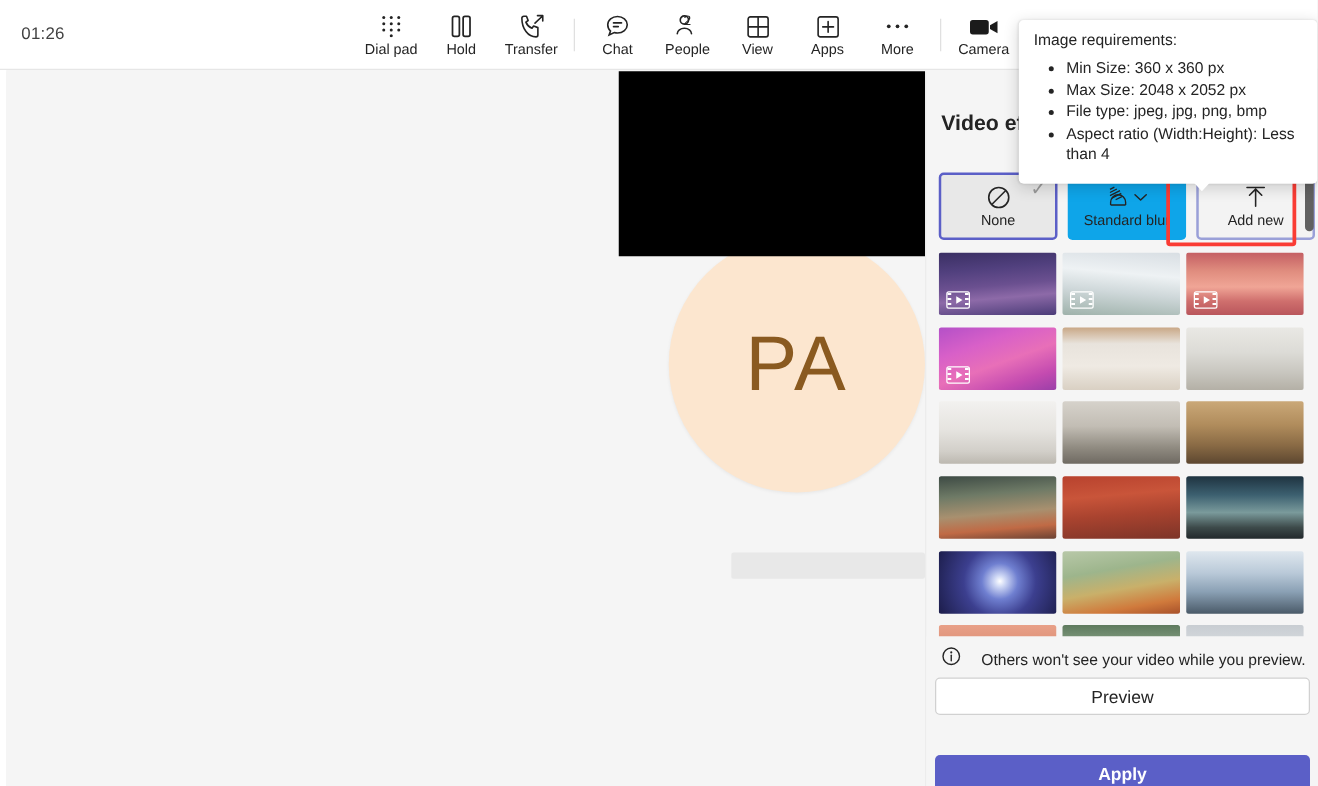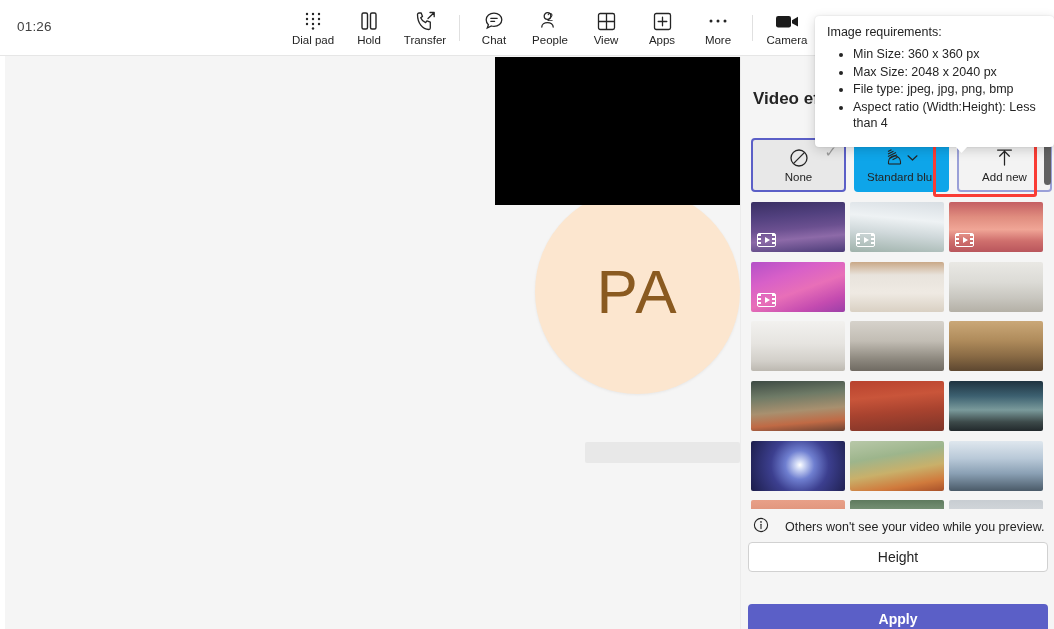--- a/index.html
+++ b/index.html
@@ -385,30 +385,30 @@
       <div class="note-row">
         <span>
           <svg width="16" height="16" viewBox="0 0 16 16">
             <circle cx="8" cy="8" r="6.6" fill="none" stroke="#242424" stroke-width="1.1"></circle>
             <circle cx="8" cy="4.9" r=".85" fill="#242424"></circle>
             <path d="M8 7.2v4.4" stroke="#242424" stroke-width="1.1" stroke-linecap="round"></path>
           </svg>
         </span>
         <span class="note-txt">Others won't see your video while you preview.</span>
       </div>
-      <button class="btn-preview">Height</button>
+      <button class="btn-preview">Preview</button>
       <button class="btn-apply">Apply</button>
     </div>
 
   </div>
 
   <div class="tooltip">
     <div class="tt-title">Image requirements:</div>
     <ul class="tt-list">
         <li>Min Size: 360 x 360 px</li>
-        <li>Max Size: 2048 x 2040 px</li>
+        <li>Max Size: 2048 x 2052 px</li>
         <li>File type: jpeg, jpg, png, bmp</li>
         <li>Aspect ratio (Width:Height): Less than 4</li>
       </ul>
     <div class="tt-notch"></div>
   </div>
 
 </div>
 
 </body></html>

